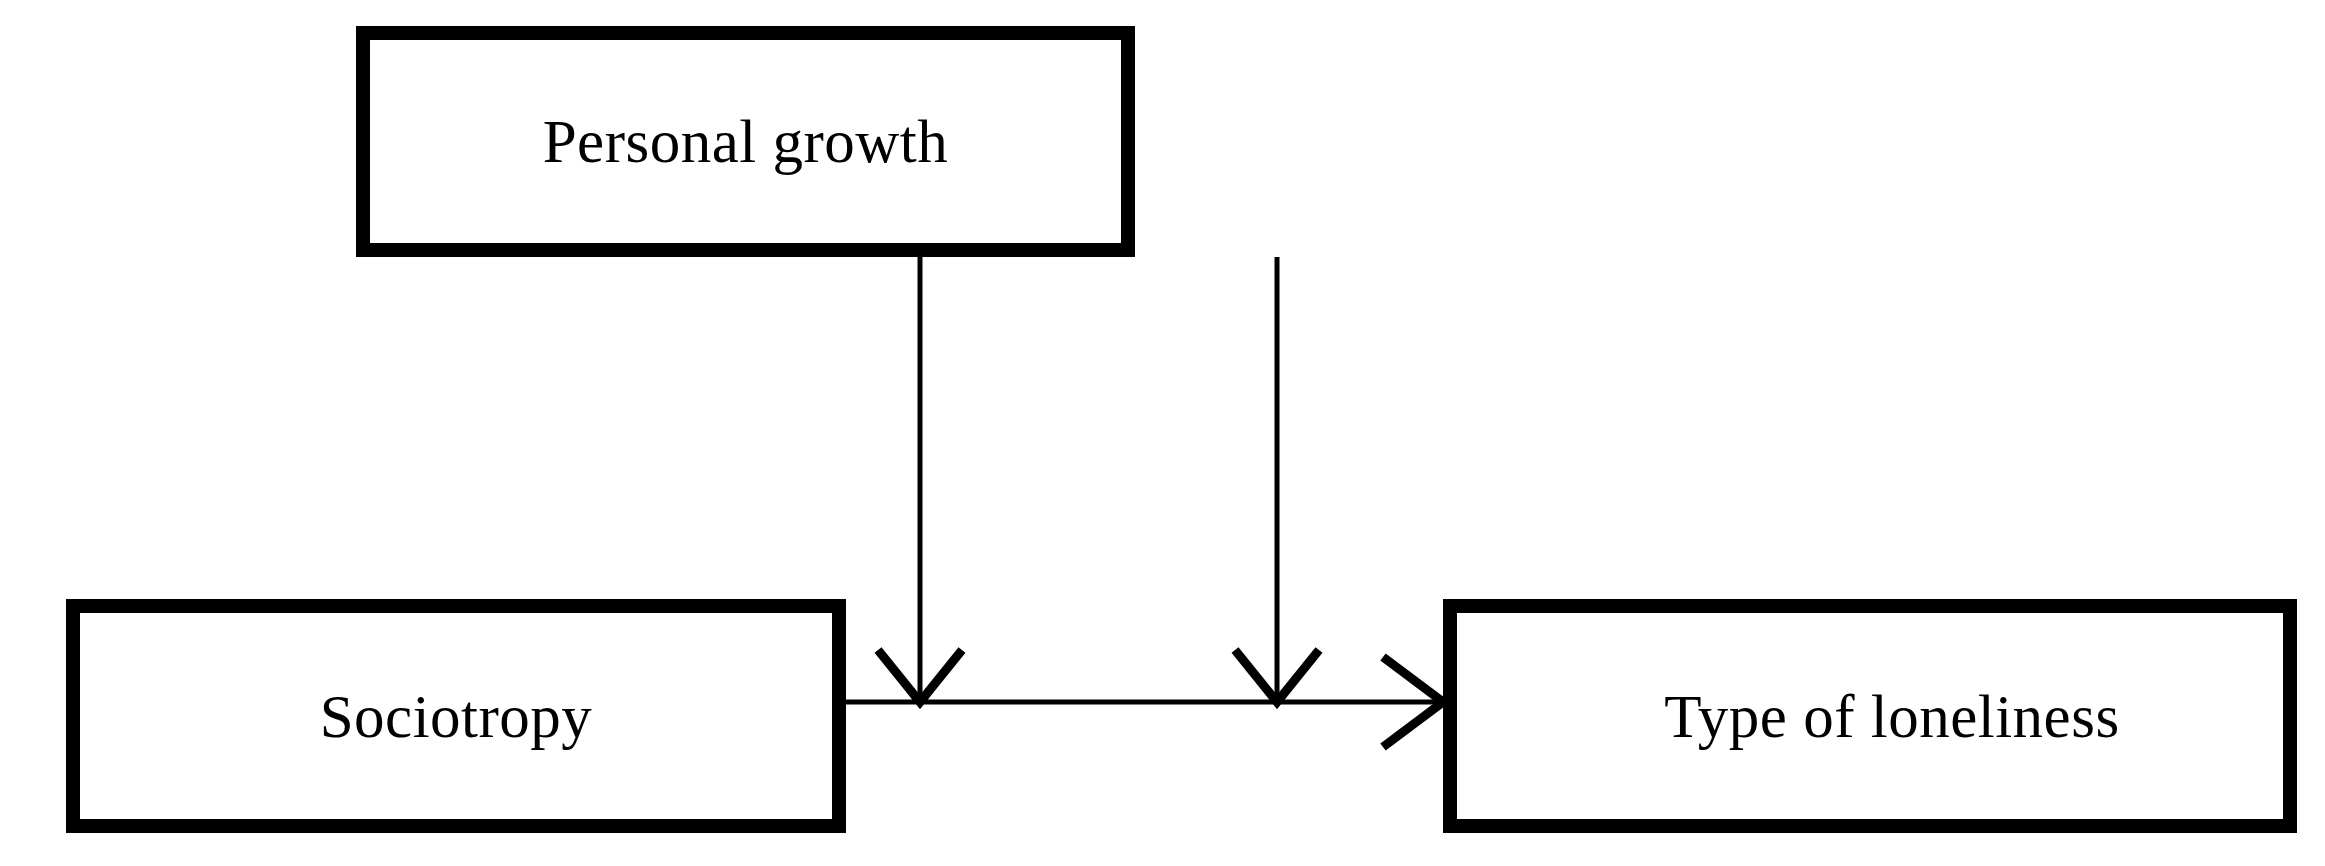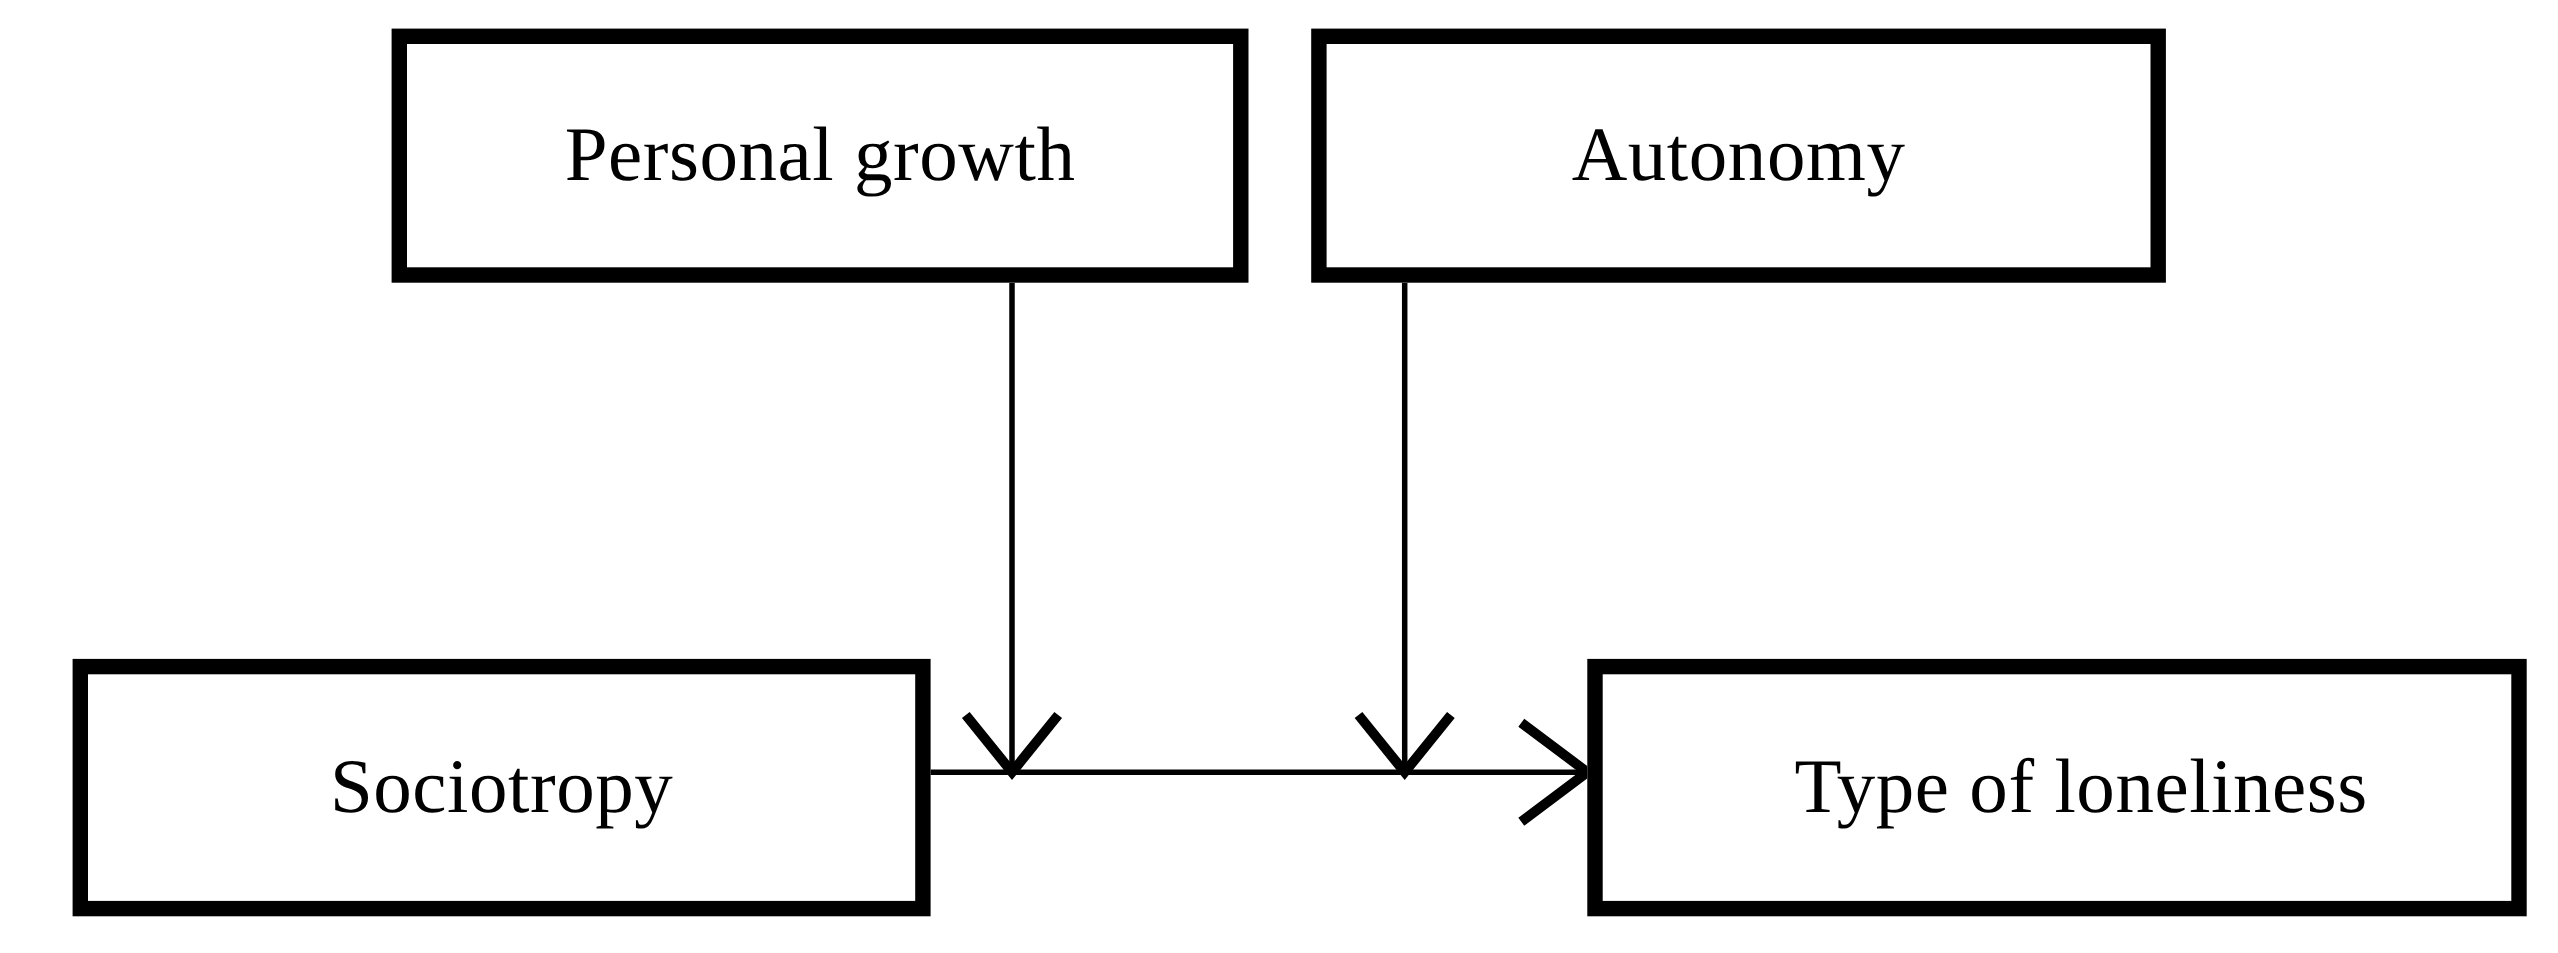--- a/index.html
+++ b/index.html
@@ -21,21 +21,21 @@
     box-sizing: border-box;
     background: #ffffff;
     border: 14px solid #000000;
     display: flex;
     align-items: center;
     justify-content: center;
   }
   .node-label {
     color: #000000;
     font-family: "Liberation Serif", "DejaVu Serif", serif;
-    font-size: 70px;
+    font-size: 61px;
     line-height: 1;
     letter-spacing: 0.5px;
     white-space: nowrap;
     user-select: none;
   }
 
   
   #box-personal-growth {
     left: 356px;
     top: 26px;
@@ -106,23 +106,20 @@
     <g>
       <line class="edge-shaft" x1="1277" y1="257" x2="1277" y2="702"></line>
       <polyline class="edge-head" points="1235,650 1277,702 1319,650"></polyline>
     </g>
   </svg>
 
   <div class="node-box" id="box-personal-growth">
     <span class="node-label">Personal growth</span>
   </div>
 
-  <div class="node-box" id="box-autonomy">
-    <span class="node-label">Autonomy</span>
-  </div>
 
   <div class="node-box" id="box-sociotropy">
     <span class="node-label">Sociotropy</span>
   </div>
 
   <div class="node-box" id="box-type-of-loneliness">
     <span class="node-label">Type of loneliness</span>
   </div>
 
 </div>

